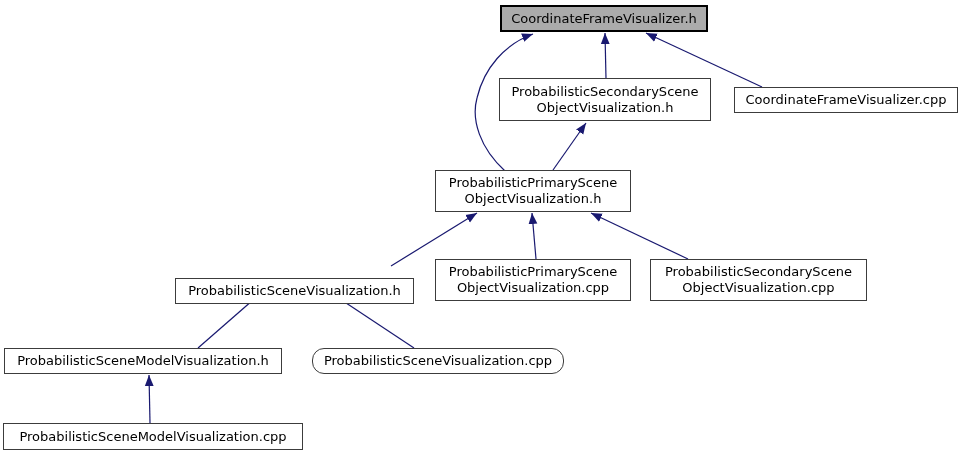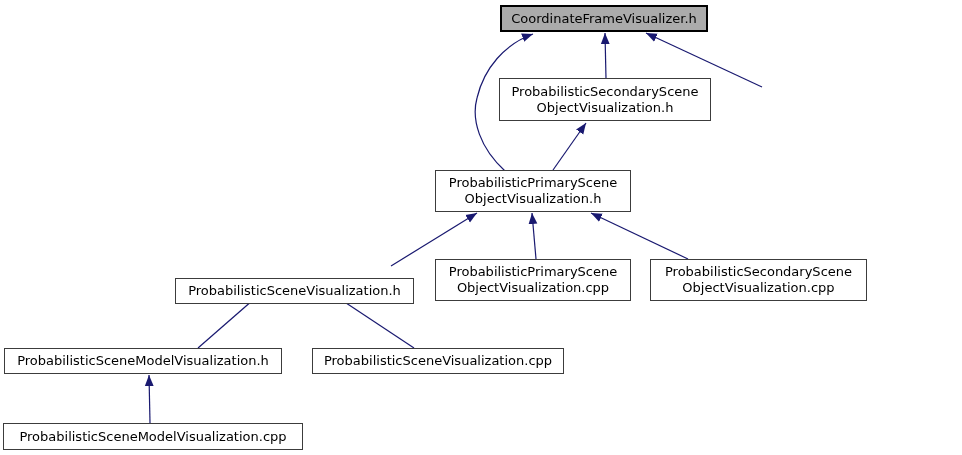--- a/index.html
+++ b/index.html
@@ -89,31 +89,32 @@
     <line x1="414" y1="348" x2="331" y2="293" marker-end="url(#arrow)"></line>
 
     <line x1="150" y1="423" x2="149" y2="375" marker-end="url(#arrow)"></line>
   </svg>
 
   <div class="node highlighted" style="left:500px;top:5px;width:208px;height:27px;">CoordinateFrameVisualizer.h</div>
 
   <div class="node" style="left:499px;top:78px;width:212px;height:43px;">ProbabilisticSecondaryScene
 ObjectVisualization.h</div>
 
+  <div class="node" style="left:734px;top:87px;width:224px;height:26px;">CoordinateFrameVisualizer.cpp</div>
 
   <div class="node" style="left:435px;top:170px;width:196px;height:42px;">ProbabilisticPrimaryScene
 ObjectVisualization.h</div>
 
   <div class="node" style="left:175px;top:266px;width:239px;height:26px;margin-top:12px;">ProbabilisticSceneVisualization.h</div>
 
   <div class="node" style="left:435px;top:259px;width:196px;height:42px;">ProbabilisticPrimaryScene
 ObjectVisualization.cpp</div>
 
   <div class="node" style="left:650px;top:259px;width:217px;height:42px;">ProbabilisticSecondaryScene
 ObjectVisualization.cpp</div>
 
   <div class="node" style="left:4px;top:348px;width:278px;height:26px;">ProbabilisticSceneModelVisualization.h</div>
 
-  <div class="node" style="left:312px;top:348px;width:252px;height:26px;">ProbabilisticSceneVisualization.cpp</div>
+  <div class="node" style="left:312px;top:348px;width:252px;height:26px;border-radius:12px;">ProbabilisticSceneVisualization.cpp</div>
 
   <div class="node" style="left:3px;top:423px;width:300px;height:27px;">ProbabilisticSceneModelVisualization.cpp</div>
 
 </div>
 
 </body></html>

